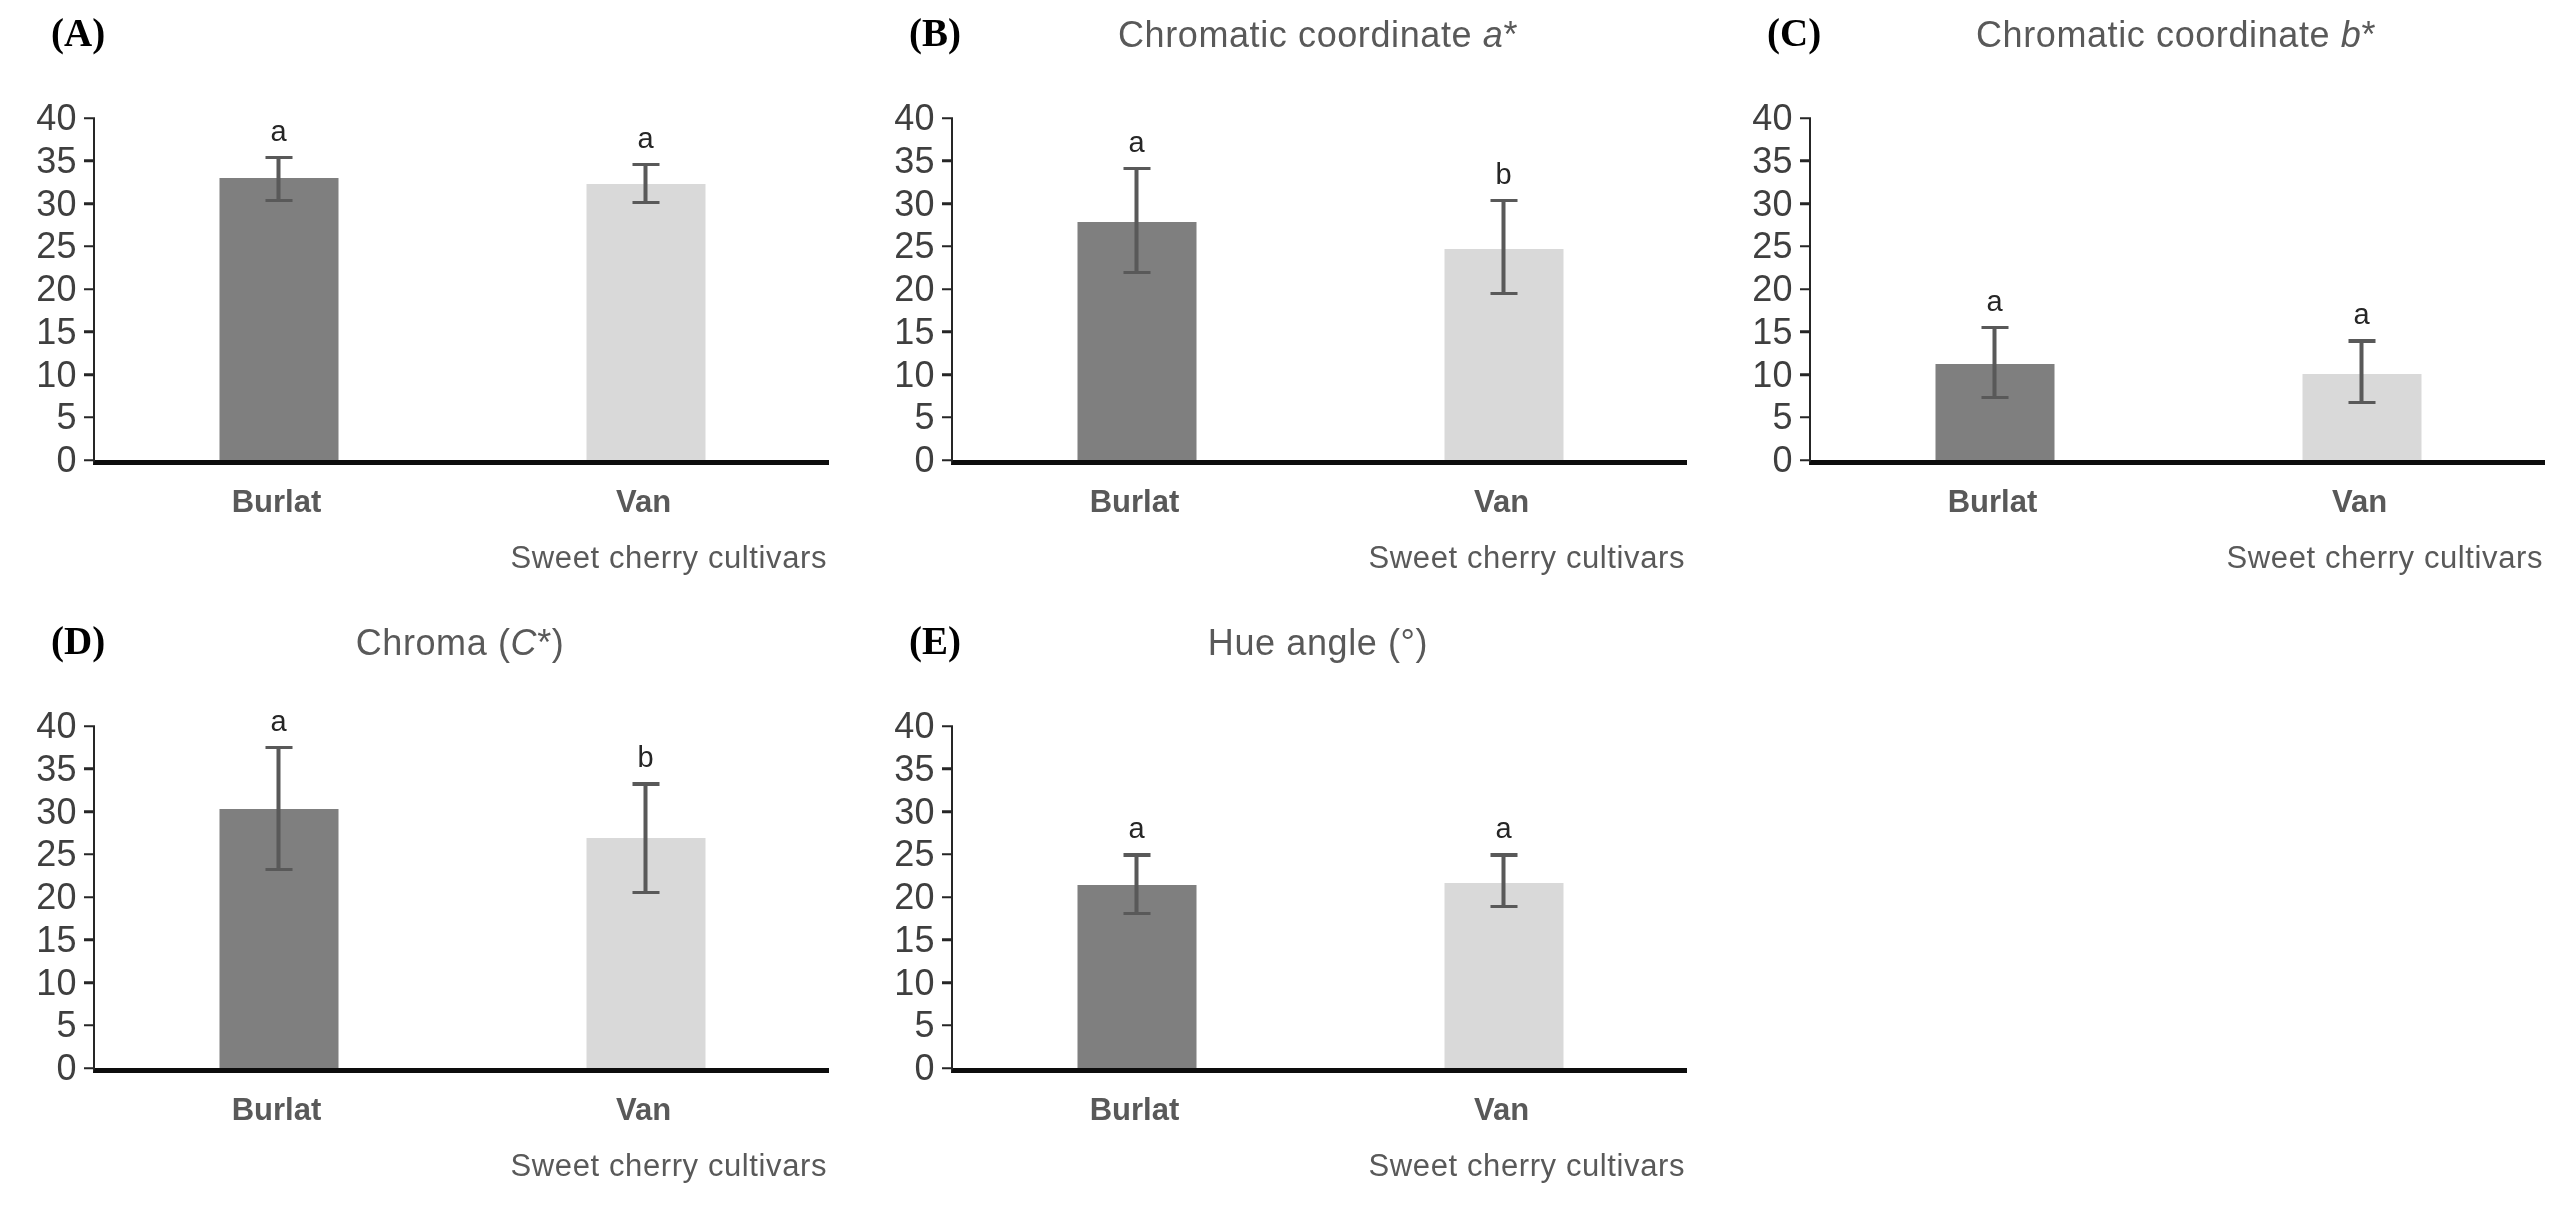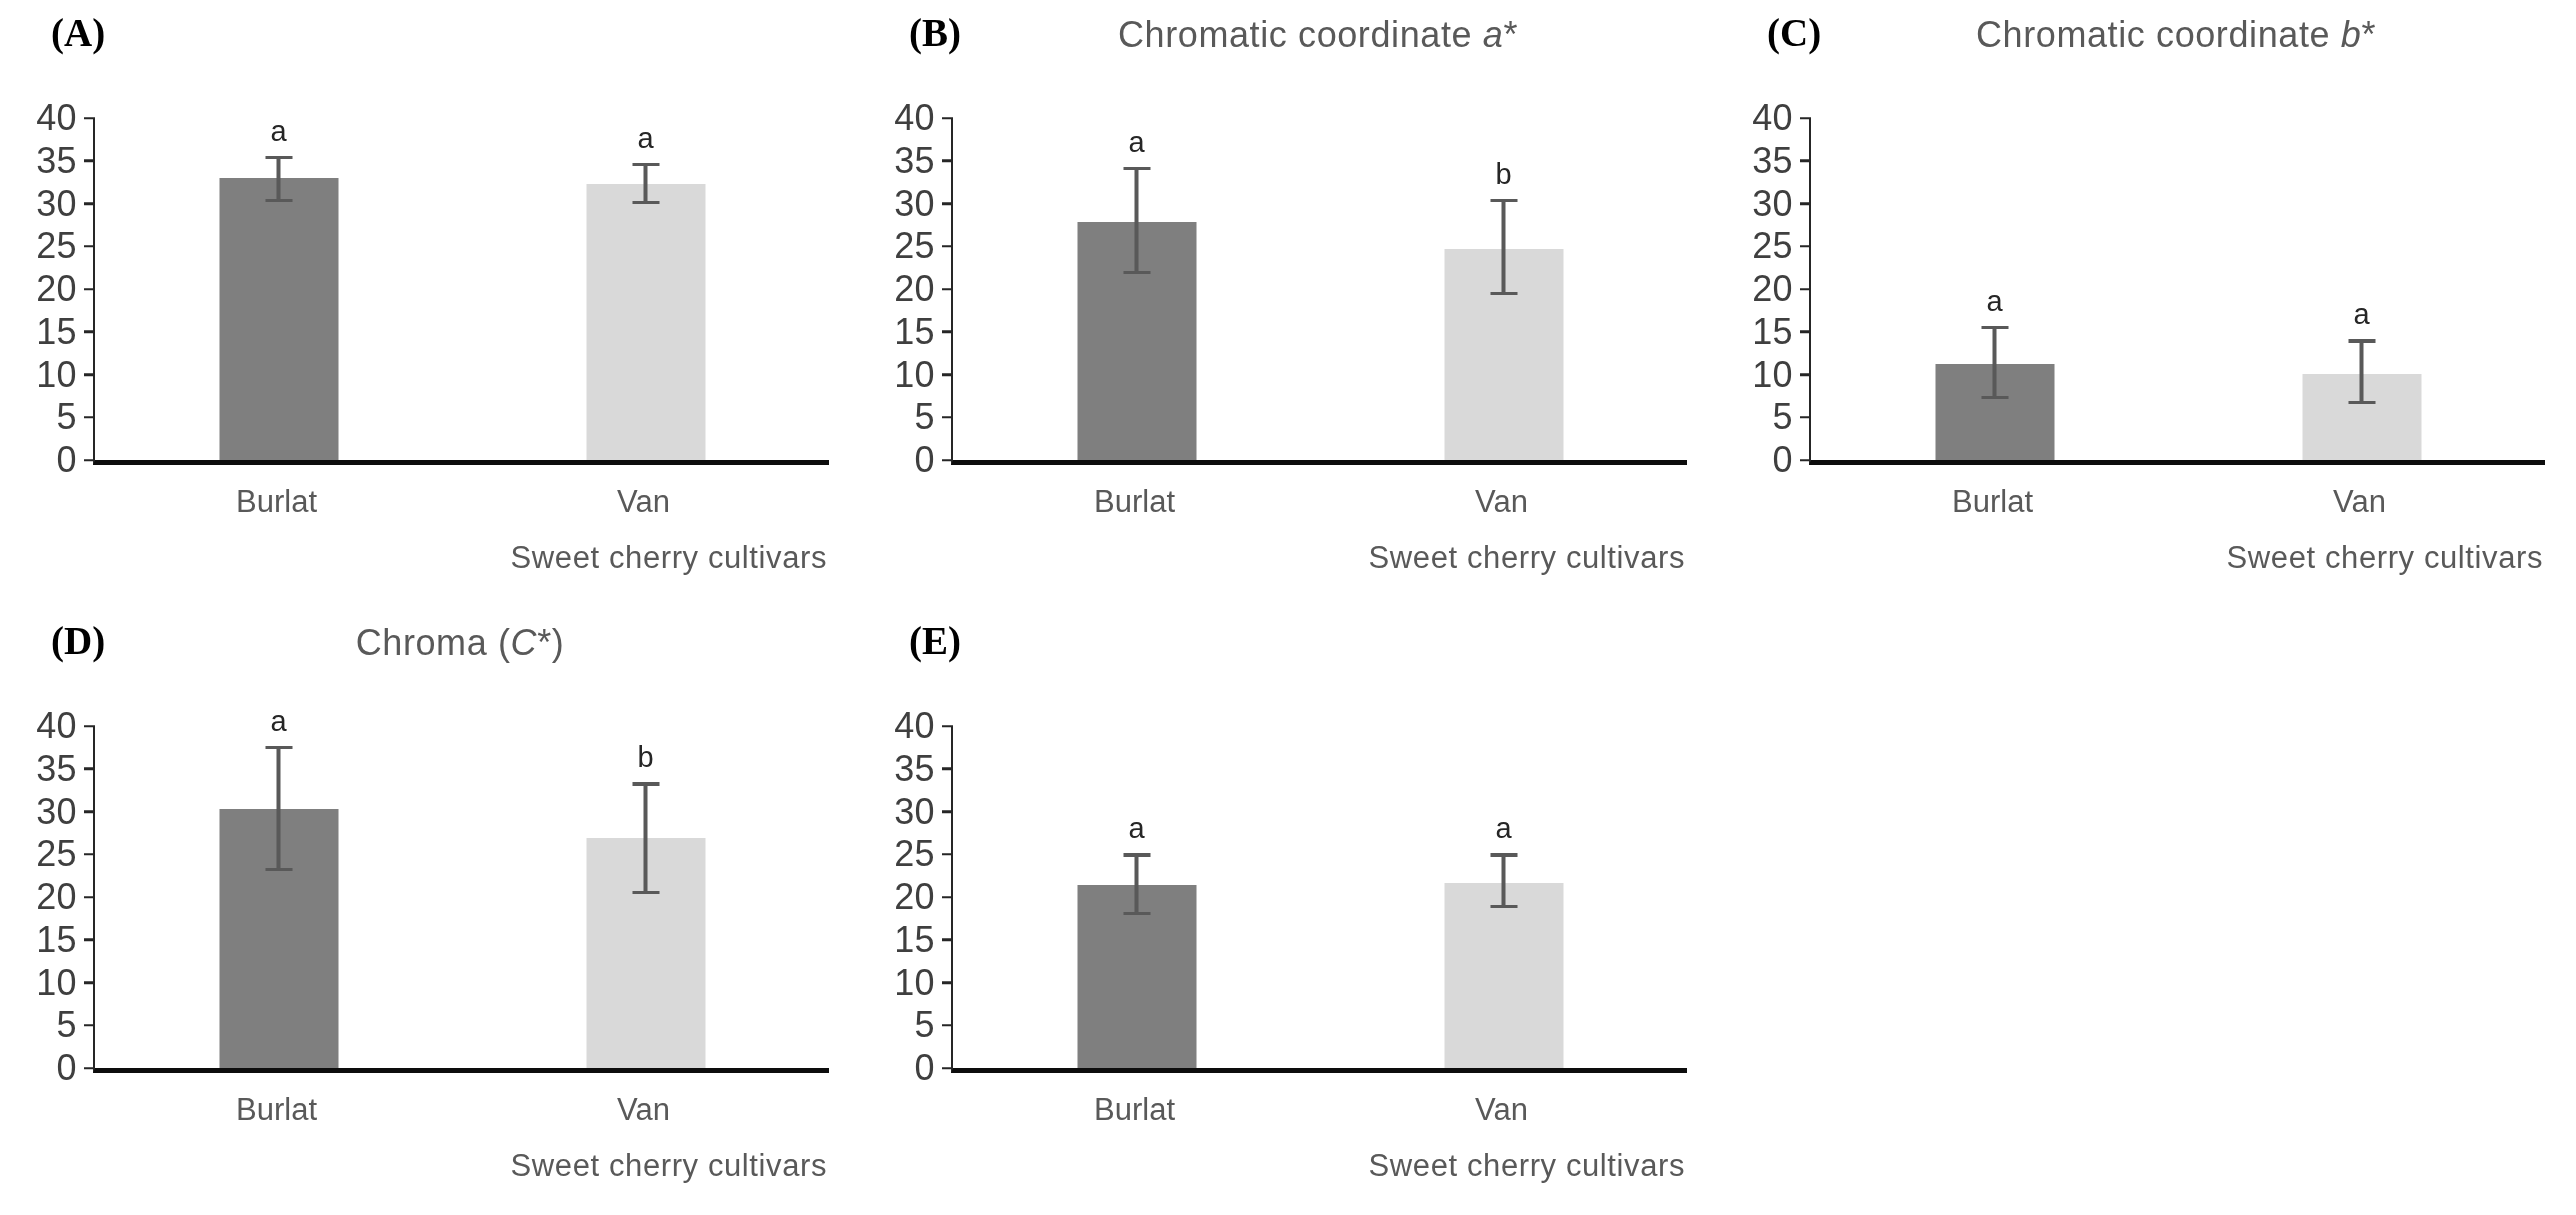--- a/index.html
+++ b/index.html
@@ -13,21 +13,21 @@
           border-left:2.5px solid #262626; border-bottom:5px solid #0d0d0d; }
   .tick-mark { position:absolute; right:100%; width:11.2px; height:2.5px; background:#262626; transform:translateY(50%); }
   .tick-label { position:absolute; right:calc(100% + 18.6px); transform:translateY(50%); font-size:36px; color:#3f3f3f; line-height:1; white-space:nowrap; }
   .bar { position:absolute; bottom:0; width:119px; transform:translateX(-50%); }
   .err { position:absolute; width:27px; transform:translateX(-50%); }
   .err .line { position:absolute; left:50%; top:0; bottom:0; width:3.1px; margin-left:-1.6px; background:#595959; }
   .err .cap { position:absolute; left:0; width:100%; height:3.1px; background:#595959; }
   .err .cap.t { top:0; } .err .cap.b { bottom:0; }
   .sig { position:absolute; transform:translateX(-50%); font-size:29px; color:#262626; line-height:1; }
   .xcats { position:absolute; left:93px; width:734px; top:484px; height:37px; }
-  .xcat { position:absolute; top:0; transform:translateX(-50%); font-size:31px; color:#595959; white-space:nowrap; }
+  .xcat { position:absolute; top:0; transform:translateX(-50%); font-size:31px; color:#595959; white-space:nowrap;font-weight:bold; }
   .xaxis-title { position:absolute; left:93px; width:734px; top:540px; text-align:right; font-size:31px; color:#595959; letter-spacing:0.6px; }
 </style>
 </head>
 <body>
 
 <div class="figure">
 
   <div class="panel">
     <div class="panel-letter">(A)</div>
     <div class="plot">
@@ -198,20 +198,21 @@
       </div>
     <div class="xcats">
       <span class="xcat" style="left:25%">Burlat</span>
       <span class="xcat" style="left:75%">Van</span>
     </div>
     <div class="xaxis-title">Sweet cherry cultivars</div>
   </div>
 
   <div class="panel">
     <div class="panel-letter">(E)</div>
+    <div class="chart-title"><span>Hue angle (°)</span><span class="it"></span><span></span></div>
     <div class="plot">
         <div class="tick-mark" style="bottom: 0%;"></div>
         <div class="tick-label" style="bottom: 0%;">0</div>
         <div class="tick-mark" style="bottom: 12.5%;"></div>
         <div class="tick-label" style="bottom: 12.5%;">5</div>
         <div class="tick-mark" style="bottom: 25%;"></div>
         <div class="tick-label" style="bottom: 25%;">10</div>
         <div class="tick-mark" style="bottom: 37.5%;"></div>
         <div class="tick-label" style="bottom: 37.5%;">15</div>
         <div class="tick-mark" style="bottom: 50%;"></div>

